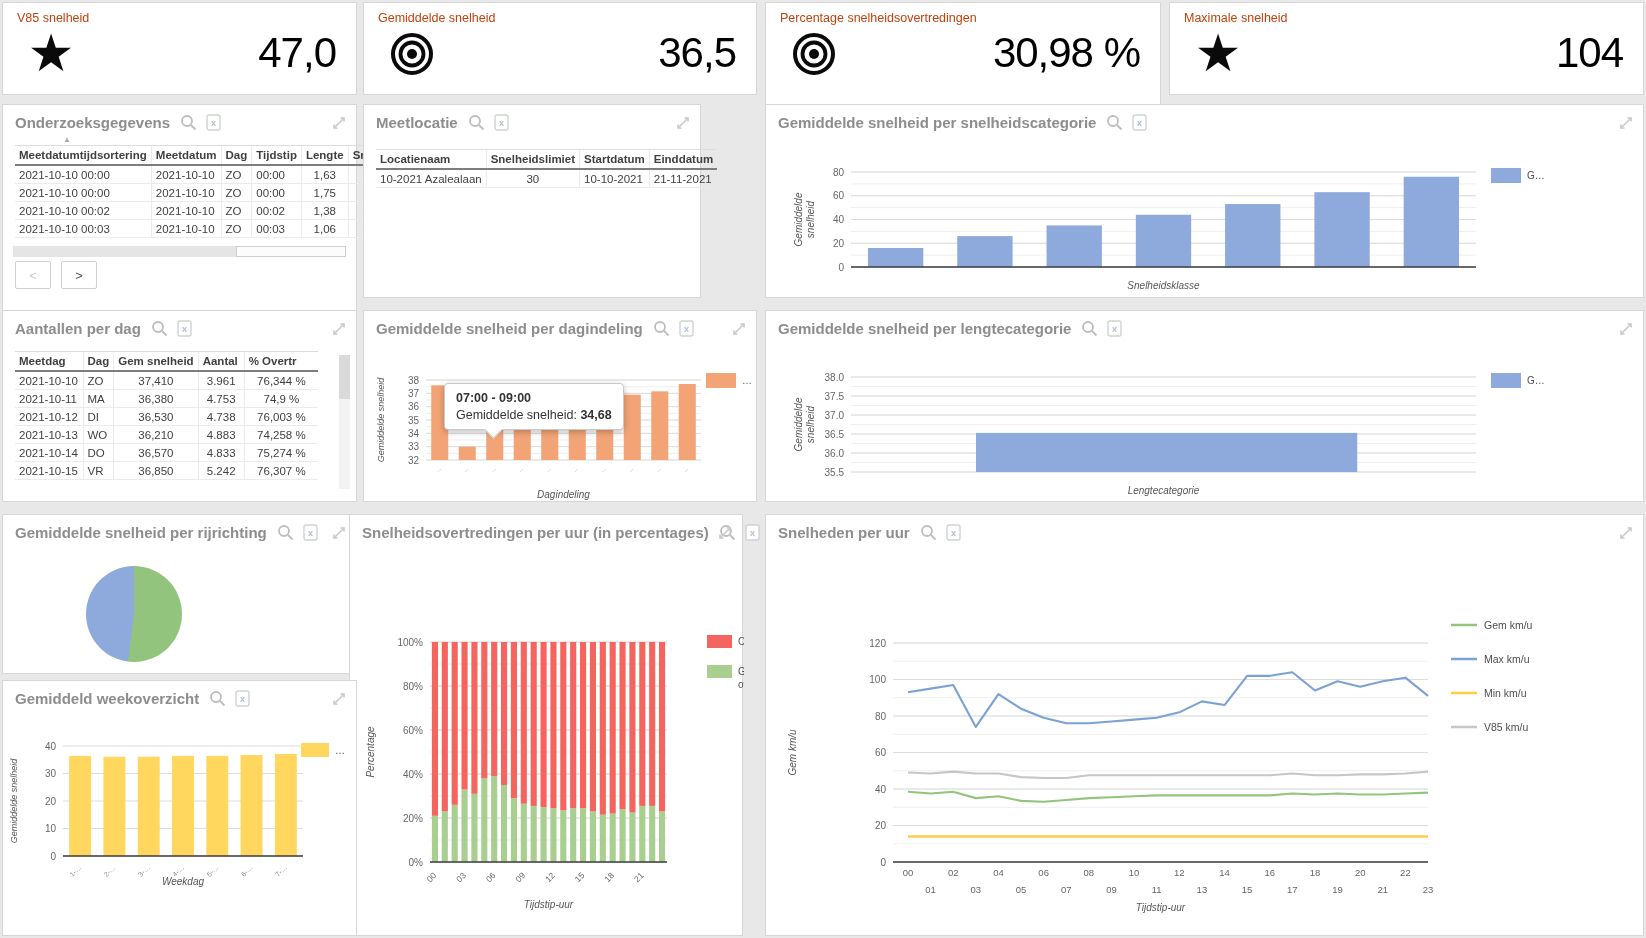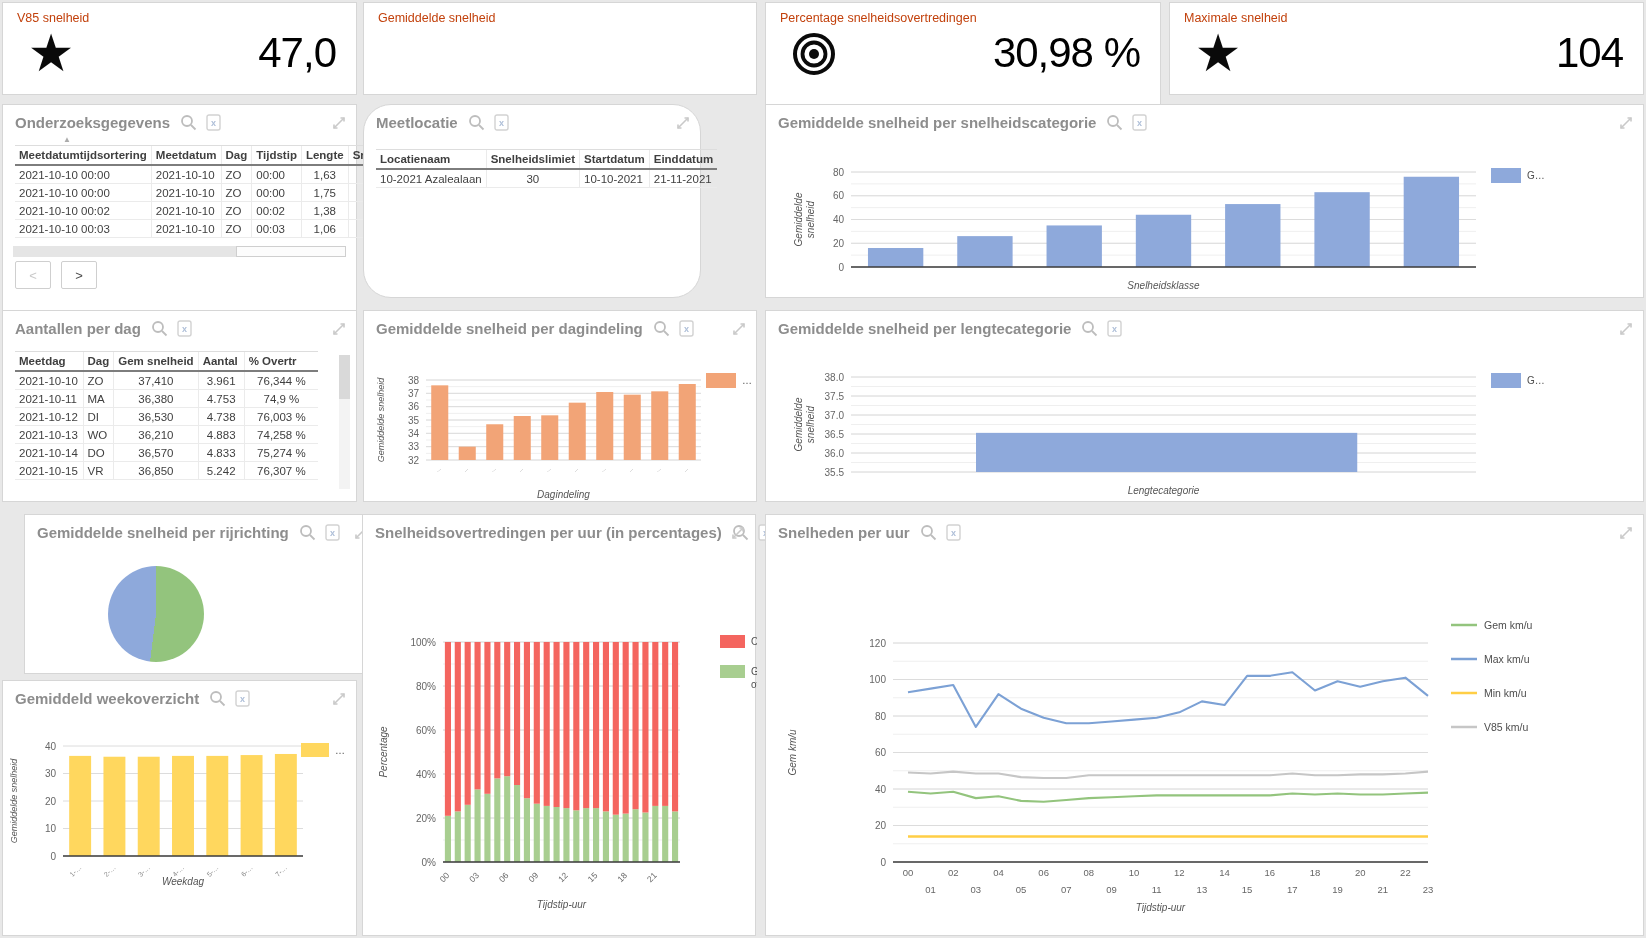--- a/index.html
+++ b/index.html
@@ -60,20 +60,30 @@
     <div class="kpi-title">V85 snelheid</div>
     <div class="kpi-body">
         <span class="kpi-icon">
           <span class="kpi-star">★</span>
         </span>
       <span class="kpi-value">47,0</span>
       </div>
   </div>
   <div class="card" style="left:363px;top:2px;width:394px;height:93px;">
     <div class="kpi-title">Gemiddelde snelheid</div>
+    <div class="kpi-body">
+        <span class="kpi-icon">
+          <svg width="48" height="48" viewBox="0 0 48 48">
+            <circle cx="24" cy="25" r="19" fill="none" stroke="#0a0a0a" stroke-width="4"></circle>
+            <circle cx="24" cy="25" r="11.5" fill="none" stroke="#0a0a0a" stroke-width="3.8"></circle>
+            <circle cx="24" cy="25" r="5" fill="#0a0a0a"></circle>
+          </svg>
+        </span>
+      <span class="kpi-value">36,5</span>
+      </div>
   </div>
   <div class="card" style="left:765px;top:2px;width:396px;height:111px;">
     <div class="kpi-title">Percentage snelheidsovertredingen</div>
     <div class="kpi-body">
         <span class="kpi-icon">
           <svg width="48" height="48" viewBox="0 0 48 48">
             <circle cx="24" cy="25" r="19" fill="none" stroke="#0a0a0a" stroke-width="4"></circle>
             <circle cx="24" cy="25" r="11.5" fill="none" stroke="#0a0a0a" stroke-width="3.8"></circle>
             <circle cx="24" cy="25" r="5" fill="#0a0a0a"></circle>
           </svg>
@@ -173,21 +183,21 @@
       </div>
     <div class="hscroll" style="left:10px;right:10px;top:141px;">
         <div class="hthumb"></div>
       </div>
     <div class="pager" style="top:156px;">
       <button class="pg-prev">&lt;</button>
       <button class="pg-next">&gt;</button>
     </div>
   </div>
 
-  <div class="panel" style="left:363px;top:104px;width:338px;height:194px;border-radius:28px;">
+  <div class="panel" style="left:363px;top:104px;width:338px;height:194px;">
     <div class="phead">
         <span class="ptitle">Meetlocatie</span>
       <span class="hicons">
           <span>
             <svg width="17" height="17" viewBox="0 0 17 17">
               <circle cx="7" cy="7" r="5" fill="none" stroke="#bdbdbd" stroke-width="1.8"></circle>
               <line x1="11" y1="11" x2="15.5" y2="15.5" stroke="#bdbdbd" stroke-width="1.8"></line>
             </svg>
           </span>
           <span>
@@ -451,20 +461,26 @@
         <text x="0" y="0" font-size="5" fill="#8a8a8a" text-anchor="end" font-family="&quot;Liberation Sans&quot;,sans-serif" transform="translate(214.625,122) rotate(-45)">…</text>
         <text x="0" y="0" font-size="5" fill="#8a8a8a" text-anchor="end" font-family="&quot;Liberation Sans&quot;,sans-serif" transform="translate(242.125,122) rotate(-45)">…</text>
         <text x="0" y="0" font-size="5" fill="#8a8a8a" text-anchor="end" font-family="&quot;Liberation Sans&quot;,sans-serif" transform="translate(269.625,122) rotate(-45)">…</text>
         <text x="0" y="0" font-size="5" fill="#8a8a8a" text-anchor="end" font-family="&quot;Liberation Sans&quot;,sans-serif" transform="translate(297.125,122) rotate(-45)">…</text>
         <text x="0" y="0" font-size="5" fill="#8a8a8a" text-anchor="end" font-family="&quot;Liberation Sans&quot;,sans-serif" transform="translate(324.625,122) rotate(-45)">…</text>
         <text x="199.5" y="151" font-size="10" fill="#555" text-anchor="middle" font-family="&quot;Liberation Sans&quot;,sans-serif" font-style="italic">Dagindeling</text>
         <text x="0" y="0" font-size="9" fill="#555" text-anchor="middle" font-family="&quot;Liberation Sans&quot;,sans-serif" font-style="italic" transform="translate(20,73) rotate(-90)">Gemiddelde snelheid</text>
         <rect x="342" y="26" width="30" height="15" fill="#f2a477"></rect>
         <text x="378" y="37" font-size="10" fill="#4d4d4d" text-anchor="start" font-family="&quot;Liberation Sans&quot;,sans-serif">…</text>
       </svg>
+    <div class="tooltip">
+      <div class="tt-title">07:00 - 09:00</div>
+      <div><span>Gemiddelde snelheid:</span>
+        <b>34,68</b></div>
+      <div class="tt-tail"></div>
+    </div>
   </div>
 
   <div class="panel" style="left:765px;top:310px;width:879px;height:192px;">
     <div class="phead">
         <span class="ptitle">Gemiddelde snelheid per lengtecategorie</span>
       <span class="hicons">
           <span>
             <svg width="17" height="17" viewBox="0 0 17 17">
               <circle cx="7" cy="7" r="5" fill="none" stroke="#bdbdbd" stroke-width="1.8"></circle>
               <line x1="11" y1="11" x2="15.5" y2="15.5" stroke="#bdbdbd" stroke-width="1.8"></line>
@@ -509,21 +525,21 @@
         <text x="78" y="33.5" font-size="10" fill="#666" text-anchor="end" font-family="&quot;Liberation Sans&quot;,sans-serif">38.0</text>
         <rect x="210" y="85.85999999999996" width="381.25000000000006" height="39.14000000000004" fill="#8ea9db"></rect>
         <text x="397.5" y="147" font-size="10" fill="#555" text-anchor="middle" font-family="&quot;Liberation Sans&quot;,sans-serif" font-style="italic">Lengtecategorie</text>
         <text x="0" y="0" font-size="10" fill="#555" text-anchor="middle" font-family="&quot;Liberation Sans&quot;,sans-serif" font-style="italic" transform="translate(36,77.5) rotate(-90)">Gemiddelde</text>
         <text x="0" y="0" font-size="10" fill="#555" text-anchor="middle" font-family="&quot;Liberation Sans&quot;,sans-serif" font-style="italic" transform="translate(48,77.5) rotate(-90)">snelheid</text>
         <rect x="725" y="26" width="30" height="15" fill="#8ea9db"></rect>
         <text x="761" y="37" font-size="10" fill="#4d4d4d" text-anchor="start" font-family="&quot;Liberation Sans&quot;,sans-serif">G…</text>
       </svg>
   </div>
 
-  <div class="panel" style="left:2px;top:514px;width:355px;height:160px;margin-left:22px;">
+  <div class="panel" style="left:2px;top:514px;width:355px;height:160px;">
     <div class="phead">
         <span class="ptitle">Gemiddelde snelheid per rijrichting</span>
       <span class="hicons">
           <span>
             <svg width="17" height="17" viewBox="0 0 17 17">
               <circle cx="7" cy="7" r="5" fill="none" stroke="#bdbdbd" stroke-width="1.8"></circle>
               <line x1="11" y1="11" x2="15.5" y2="15.5" stroke="#bdbdbd" stroke-width="1.8"></line>
             </svg>
           </span>
           <span>
@@ -535,21 +551,21 @@
         </span>
         <span class="expand"><svg width="16" height="16" viewBox="0 0 16 16" stroke="#c9c9c9" stroke-width="1.6" fill="none">
             <path d="M3 13 L13 3"></path>
             <path d="M9.5 3 H13 V6.5"></path>
             <path d="M6.5 13 H3 V9.5"></path>
           </svg></span>
       </div>
     <div class="pie" style="background: conic-gradient(rgb(147, 196, 125) 0deg, rgb(147, 196, 125) 187.2deg, rgb(142, 169, 219) 187.2deg, rgb(142, 169, 219) 360deg);"></div>
   </div>
 
-  <div class="panel" style="left:362px;top:514px;width:394px;height:422px;">
+  <div class="panel" style="left:349px;top:514px;width:394px;height:422px;">
     <div class="phead">
         <span class="ptitle">Snelheidsovertredingen per uur (in percentages)</span>
       <span class="hicons">
           <span>
             <svg width="17" height="17" viewBox="0 0 17 17">
               <circle cx="7" cy="7" r="5" fill="none" stroke="#bdbdbd" stroke-width="1.8"></circle>
               <line x1="11" y1="11" x2="15.5" y2="15.5" stroke="#bdbdbd" stroke-width="1.8"></line>
             </svg>
           </span>
           <span>

